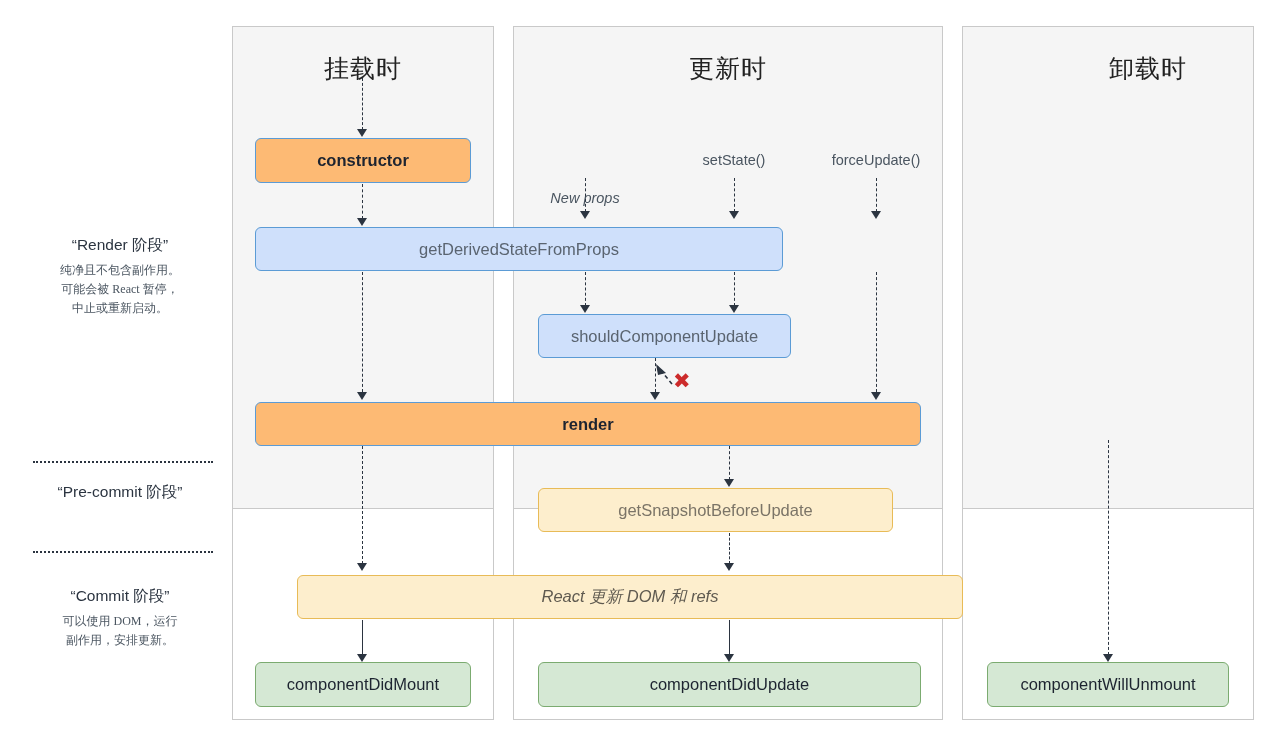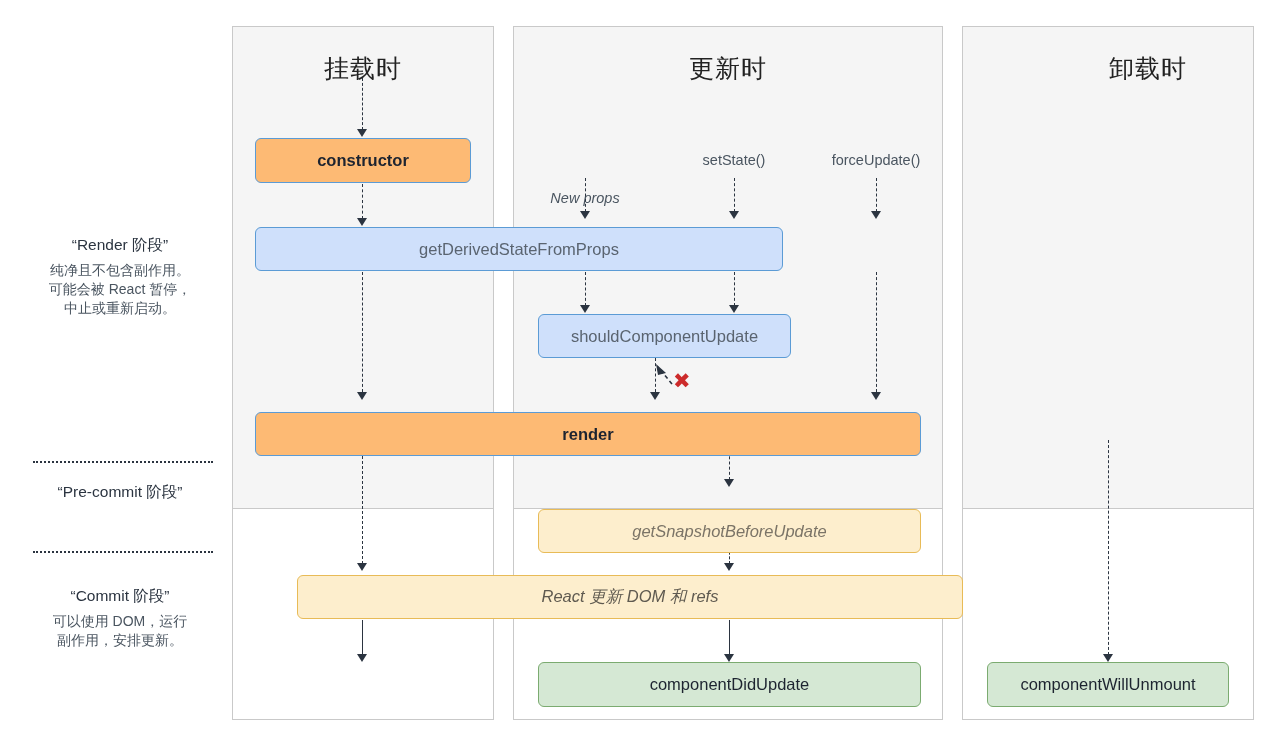--- a/index.html
+++ b/index.html
@@ -12,21 +12,21 @@
   .col{position:absolute;border:1px solid #c9c9c9;box-sizing:border-box;background:#ffffff;}
   .col-top{position:absolute;background:#f5f5f5;box-sizing:border-box;
            border-left:1px solid #c9c9c9;border-right:1px solid #c9c9c9;
            border-top:1px solid #c9c9c9;border-bottom:1px solid #c9c9c9;}
   .col-title{position:absolute;text-align:center;font-size:25px;color:#222;
              letter-spacing:1px;}
 
   
   .phase{position:absolute;left:14px;width:212px;text-align:center;color:#3c4858;}
   .phase-title{font-size:15.5px;color:#2b3440;margin-bottom:5px;white-space:nowrap;}
-  .phase-desc{font-size:14px;line-height:19px;color:#4a5560;}
+  .phase-desc{font-size:12px;line-height:19px;color:#4a5560;font-family:Liberation Serif, serif;}
   .dotline{position:absolute;left:33px;width:180px;height:0;
            border-top:2.5px dotted #2b3440;}
 
   
   .node{position:absolute;box-sizing:border-box;border-radius:6px;
         display:flex;align-items:center;justify-content:center;
         font-size:16.5px;text-align:center;}
   .n-blue{background:#cfe0fb;border:1.4px solid #5b9bd5;color:#5a6470;}
   .n-blue-strong{background:#fdba74;border:1.4px solid #5b9bd5;color:#1d2430;font-weight:bold;}
   .n-yellow{background:#fdeecd;border:1.4px solid #e8bb57;color:#7b7467;}
@@ -146,24 +146,25 @@
 
   <div class="vline" style="left:1108px;top:440px;height:215px;"></div>
   <div class="ahead" style="left:1103px;top:654px;"></div>
 
   <div class="node n-blue-strong" style="left:255px;top:138px;width:216px;height:45px;">constructor</div>
 
   <div class="node n-blue" style="left:255px;top:227px;width:528px;height:44px;">getDerivedStateFromProps</div>
 
   <div class="node n-blue" style="left:538px;top:314px;width:253px;height:44px;">shouldComponentUpdate</div>
 
-  <div class="node n-blue-strong" style="left:255px;top:412px;width:666px;height:44px;">render</div>
+  <div class="node n-blue-strong" style="left:255px;top:402px;width:666px;height:44px;">render</div>
 
-  <div class="node n-yellow" style="left:538px;top:509px;width:383px;height:44px;font-style:italic;">getSnapshotBeforeUpdate</div>
+  <div class="node n-yellow" style="left:538px;top:488px;width:355px;height:44px;">getSnapshotBeforeUpdate</div>
 
   <div class="node n-yellow-it" style="left:255px;top:575px;width:666px;height:44px;margin-left:42px;">React 更新 DOM 和 refs</div>
 
+  <div class="node n-green" style="left:255px;top:662px;width:216px;height:45px;">componentDidMount</div>
 
   <div class="node n-green" style="left:987px;top:662px;width:242px;height:45px;">componentWillUnmount</div>
 
   <div class="node n-green" style="left:538px;top:662px;width:383px;height:45px;">componentDidUpdate</div>
 
 </div>
 
 </body></html>

